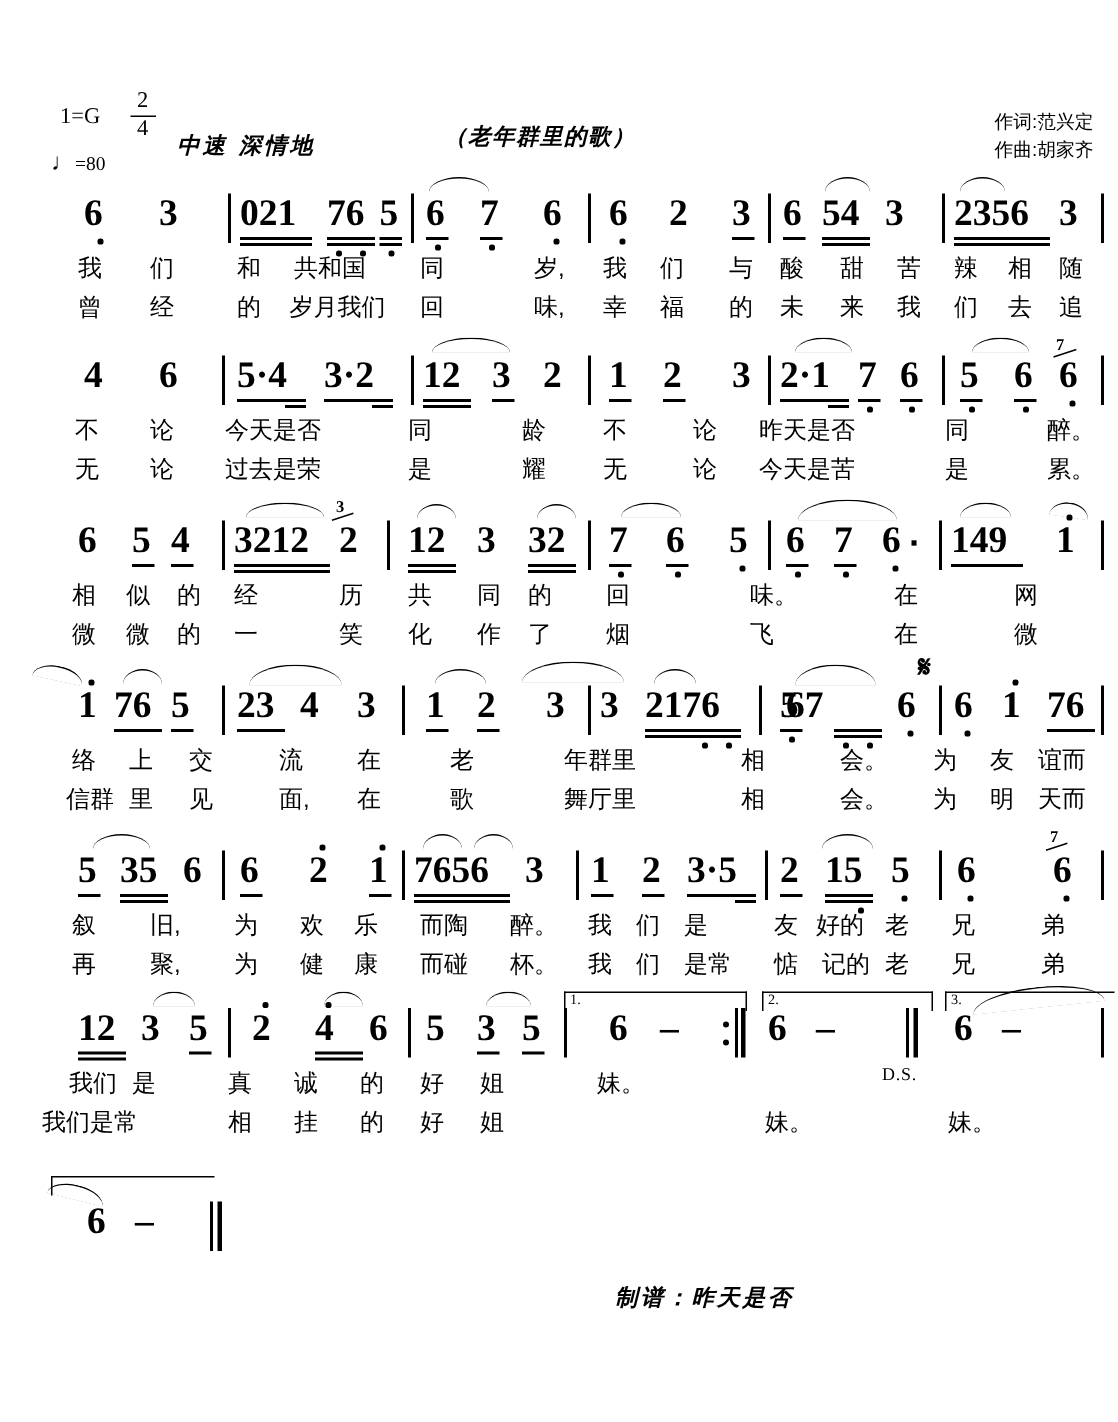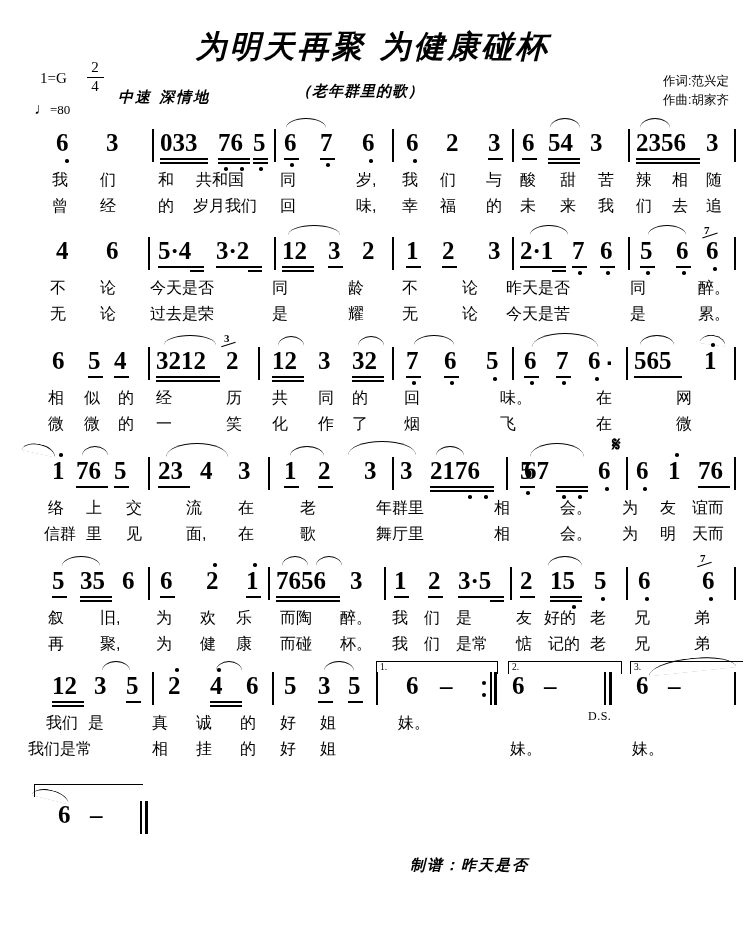--- a/index.html
+++ b/index.html
@@ -75,21 +75,20 @@
   .maker{position:absolute;left:410px;top:856px;font-size:15px;font-weight:bold;font-style:italic;
          font-family:"DejaVu Serif","Liberation Serif",serif;letter-spacing:2px;}
   .watermark{position:absolute;right:6px;bottom:4px;font-size:13px;color:#9a9a9a;letter-spacing:1px;white-space:nowrap;}
   .watermark .wm2{color:#c8a6a6;}
 </style>
 </head>
 <body>
 
 <div class="sheet">
 
-  <div class="title">为明天再聚 为健康碰杯</div>
 
   <div class="keysig">1=G</div>
 
   <div class="meter">
     <span class="num">2</span>
     <span class="bar"></span>
     <span class="num">4</span>
   </div>
 
   <div class="tempo">
@@ -104,21 +103,21 @@
     <div>作曲:胡家齐</div>
   </div>
 
   <div class="system" style="top:130px">
     <div class="notes">
       <div class="note" style="left:56px">6</div>
       <div class="odot" style="left:65px;top:29px"></div>
       <div class="note" style="left:106px">3</div>
 
       <div class="bl" style="left:152px"></div>
-      <div class="note" style="left:160px">033</div>
+      <div class="note" style="left:160px">021</div>
       <div class="beam" style="left:160px;top:28px;width:48px"></div>
       <div class="beam" style="left:160px;top:32px;width:48px"></div>
       <div class="note" style="left:218px">76</div>
       <div class="beam" style="left:218px;top:28px;width:32px"></div>
       <div class="beam" style="left:218px;top:32px;width:32px"></div>
       <div class="odot" style="left:224px;top:37px"></div>
       <div class="odot" style="left:240px;top:37px"></div>
       <div class="note" style="left:253px">5</div>
       <div class="beam" style="left:253px;top:28px;width:15px"></div>
       <div class="beam" style="left:253px;top:32px;width:15px"></div>
@@ -324,21 +323,21 @@
       <div class="odot" style="left:530px;top:33px"></div>
       <div class="note" style="left:556px">7</div>
       <div class="beam" style="left:556px;top:28px;width:15px"></div>
       <div class="odot" style="left:562px;top:33px"></div>
       <div class="note" style="left:588px">6</div>
       <div class="odot" style="left:595px;top:29px"></div>
       <div class="dotr" style="left:606px">·</div>
 
       <div class="bl" style="left:626px"></div>
       <div class="slur" style="left:640px;top:-13px;width:34px"></div>
-      <div class="note" style="left:634px">565</div>
+      <div class="note" style="left:634px">149</div>
       <div class="beam" style="left:634px;top:28px;width:48px"></div>
       <div class="slur" style="left:700px;top:-13px;width:26px;transform:rotate(8deg)"></div>
       <div class="note" style="left:704px">1</div>
       <div class="odot" style="left:711px;top:-5px"></div>
       <div class="bl" style="left:734px"></div>
     </div>
 
     <div class="lyr" style="top:38px">
       <div class="ly" style="left:48px">相</div>
       <div class="ly" style="left:84px">似</div>

